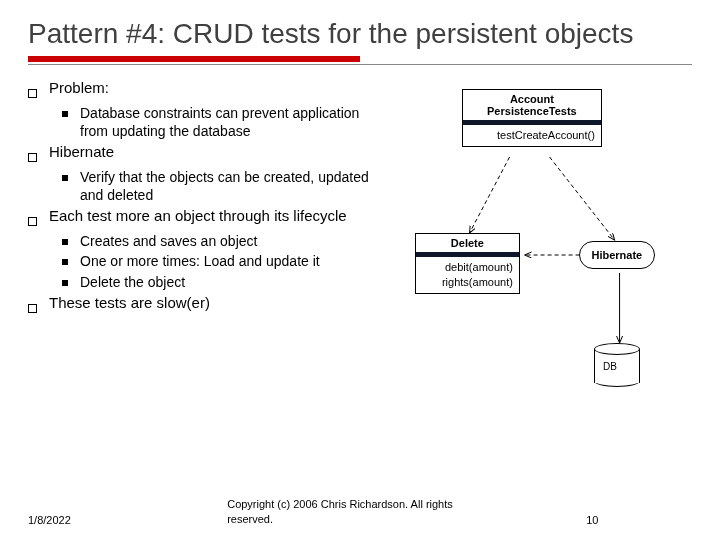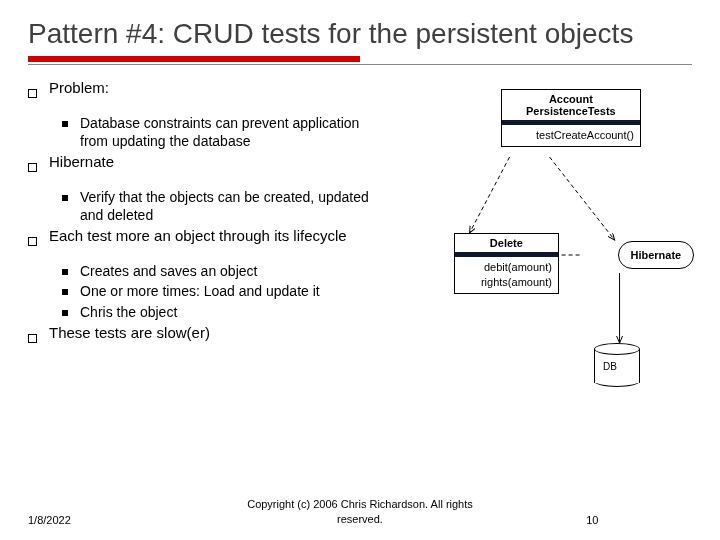--- a/index.html
+++ b/index.html
@@ -66,21 +66,21 @@
     margin-top: 5px;
     flex: 0 0 auto;
   }
   .lvl1-text {
     font-size: 15px;
     line-height: 1.25;
   }
   ul.inner {
     list-style: none;
     padding-left: 34px;
-    margin-top: 16px;
+    margin-top: 6px;
   }
   ul.inner > li {
     display: flex;
     align-items: flex-start;
     gap: 12px;
     margin-bottom: 2px;
   }
   .dot {
     width: 6px;
     height: 6px;
@@ -97,37 +97,36 @@
     bottom: 14px;
     left: 0;
     width: 720px;
     padding: 0 28px;
     display: flex;
     align-items: flex-end;
     font-size: 11px;
     color: #000;
   }
   .footer .date { width: 30%; }
-  .footer .copy { width: 40%; text-align: center; line-height: 1.3; }
+  .footer .copy { width: 40%; text-align: left; line-height: 1.3; }
   .footer .num  { width: 30%; text-align: center; }
 
   
   .dg {
     position: relative;
     width: 100%;
     height: 330px;
   }
   .box {
     position: absolute;
     border: 1px solid #000;
     background: #fff;
     font-family: Arial, sans-serif;
     font-size: 11px;
     text-align: center;
-    margin-left: 39px;
   }
   .box .name { font-weight: bold; padding: 3px 6px; }
   .box .ops  { border-top: 5px solid #0f172a; padding: 3px 6px; text-align: right; line-height: 1.35; }
   .cyl {
     position: absolute;
     width: 46px;
     height: 44px;
   }
   .cyl .top {
     width: 46px; height: 12px; border: 1px solid #000; border-radius: 50%;
@@ -191,21 +190,21 @@
             <li>
               <span class="dot"></span>
               <span class="lvl2-text">Creates and saves an object</span>
             </li>
             <li>
               <span class="dot"></span>
               <span class="lvl2-text">One or more times: Load and update it</span>
             </li>
             <li>
               <span class="dot"></span>
-              <span class="lvl2-text">Chris the object</span>
+              <span class="lvl2-text">Delete the object</span>
             </li>
           </ul>
         </li>
         <li>
           <div class="row">
             <span class="sq"></span>
             <span class="lvl1-text">These tests are slow(er)</span>
           </div>
         </li>
       </ul>

